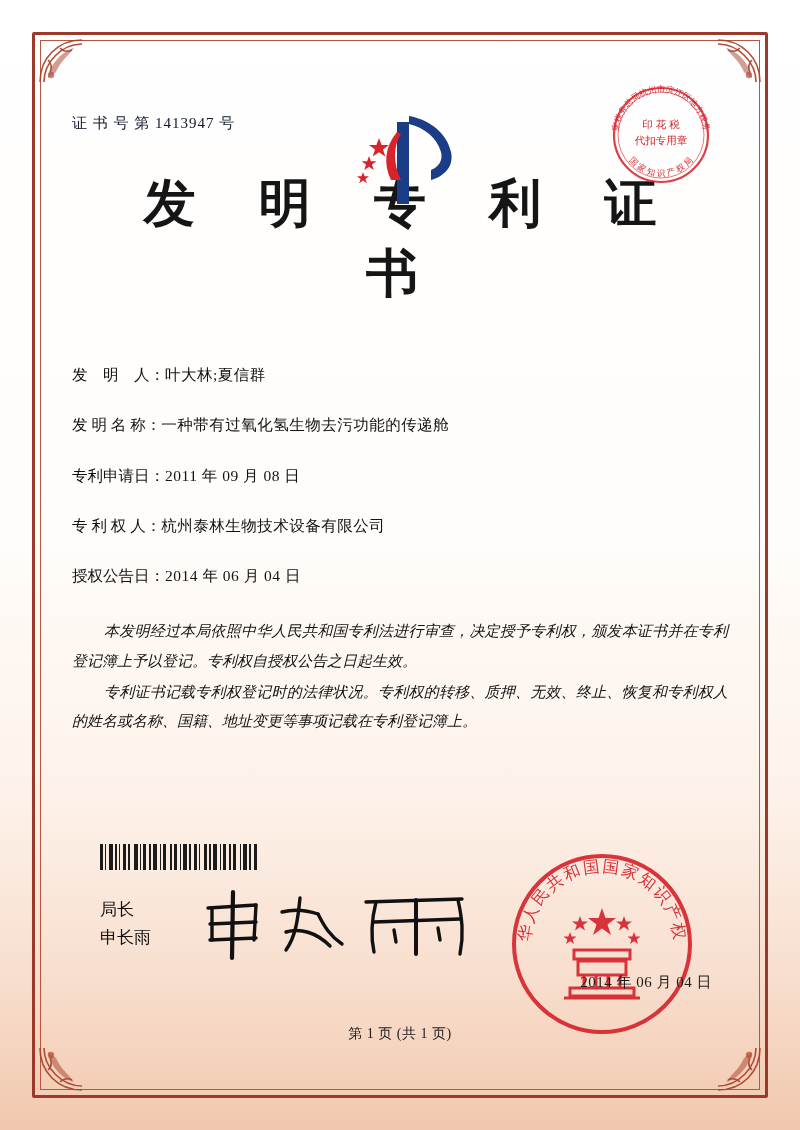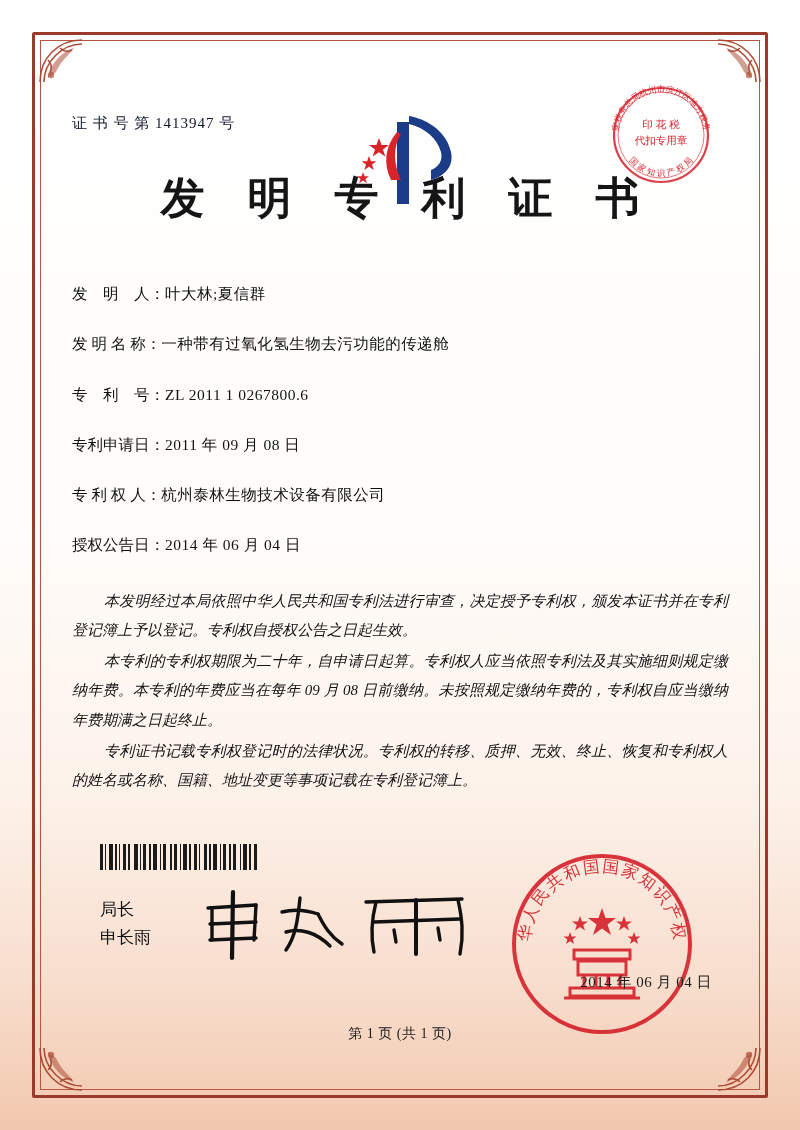--- a/index.html
+++ b/index.html
@@ -94,24 +94,24 @@
     right: 8px;
     top: 6px;
     width: 118px;
     height: 118px;
   }
   .tax-stamp svg { display: block; }
 
   .title {
     margin-top: 36px;
     text-align: center;
-    font-size: 44px;
+    font-size: 52px;
     letter-spacing: 16px;
     color: #151515;
-    font-family: Liberation Serif, serif;
+    font-family: Liberation Mono, monospace;
     font-weight: 700;
     text-indent: 16px;
   }
 
   .fields {
     margin-top: 54px;
     font-size: 15.5px;
     color: #121212;
   }
   .field {
@@ -293,36 +293,32 @@
     <div class="title">发 明 专 利 证 书</div>
 
     <div class="fields">
       <div class="field">
         <span class="lbl">发　明　人：</span><span class="val">叶大林;夏信群</span>
       </div>
       <div class="field">
         <span class="lbl">发 明 名 称：</span><span class="val">一种带有过氧化氢生物去污功能的传递舱</span>
       </div>
       <div class="field">
-        <span class="lbl">专　利　号：</span><span class="val">ZL 2011 1 0267800.6</span>
-      </div>
-      <div class="field">
         <span class="lbl">专利申请日：</span><span class="val">2011 年 09 月 08 日</span>
       </div>
       <div class="field">
         <span class="lbl">专 利 权 人：</span><span class="val">杭州泰林生物技术设备有限公司</span>
       </div>
       <div class="field">
         <span class="lbl">授权公告日：</span><span class="val">2014 年 06 月 04 日</span>
       </div>
     </div>
 
     <div class="body-text">
       <p>本发明经过本局依照中华人民共和国专利法进行审查，决定授予专利权，颁发本证书并在专利登记簿上予以登记。专利权自授权公告之日起生效。</p>
-      <p>本专利的专利权期限为二十年，自申请日起算。专利权人应当依照专利法及其实施细则规定缴纳年费。本专利的年费应当在每年 09 月 08 日前缴纳。未按照规定缴纳年费的，专利权自应当缴纳年费期满之日起终止。</p>
       <p>专利证书记载专利权登记时的法律状况。专利权的转移、质押、无效、终止、恢复和专利权人的姓名或名称、国籍、地址变更等事项记载在专利登记簿上。</p>
     </div>
 
     <div class="barcode">
       <i style="width:3px"></i>
         <i style="width:2px;background:transparent"></i>
       <i style="width:1px"></i>
         <i style="width:3px;background:transparent"></i>
       <i style="width:4px"></i>
         <i style="width:2px;background:transparent"></i>

